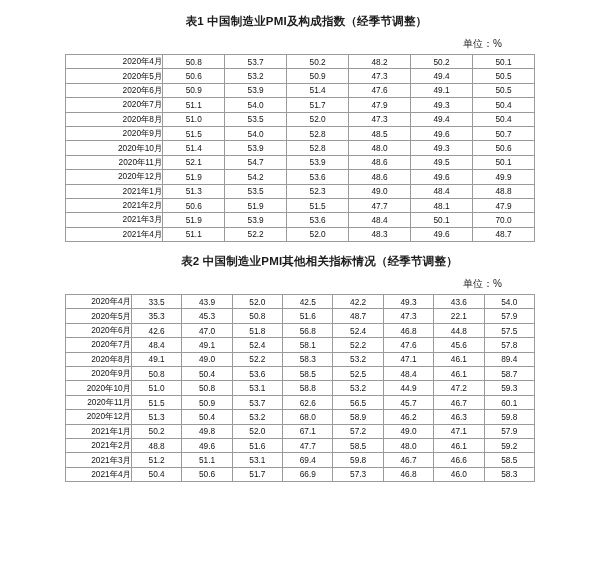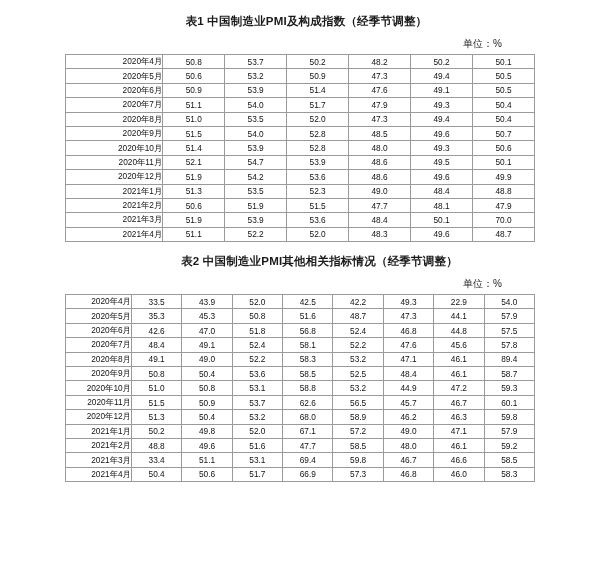--- a/index.html
+++ b/index.html
@@ -236,32 +236,32 @@
     </colgroup>
     <tbody>
       <tr>
         <td class="rowlabel">2020年4月</td>
         <td class="val">33.5</td>
         <td class="val">43.9</td>
         <td class="val">52.0</td>
         <td class="val">42.5</td>
         <td class="val">42.2</td>
         <td class="val">49.3</td>
-        <td class="val">22.9</td>
+        <td class="val">43.6</td>
         <td class="val">54.0</td>
       </tr>
       <tr>
         <td class="rowlabel">2020年5月</td>
         <td class="val">35.3</td>
         <td class="val">45.3</td>
         <td class="val">50.8</td>
         <td class="val">51.6</td>
         <td class="val">48.7</td>
         <td class="val">47.3</td>
-        <td class="val">44.1</td>
+        <td class="val">22.1</td>
         <td class="val">57.9</td>
       </tr>
       <tr>
         <td class="rowlabel">2020年6月</td>
         <td class="val">42.6</td>
         <td class="val">47.0</td>
         <td class="val">51.8</td>
         <td class="val">56.8</td>
         <td class="val">52.4</td>
         <td class="val">46.8</td>
@@ -351,21 +351,21 @@
         <td class="val">49.6</td>
         <td class="val">51.6</td>
         <td class="val">47.7</td>
         <td class="val">58.5</td>
         <td class="val">48.0</td>
         <td class="val">46.1</td>
         <td class="val">59.2</td>
       </tr>
       <tr>
         <td class="rowlabel">2021年3月</td>
-        <td class="val">33.4</td>
+        <td class="val">51.2</td>
         <td class="val">51.1</td>
         <td class="val">53.1</td>
         <td class="val">69.4</td>
         <td class="val">59.8</td>
         <td class="val">46.7</td>
         <td class="val">46.6</td>
         <td class="val">58.5</td>
       </tr>
       <tr>
         <td class="rowlabel">2021年4月</td>

